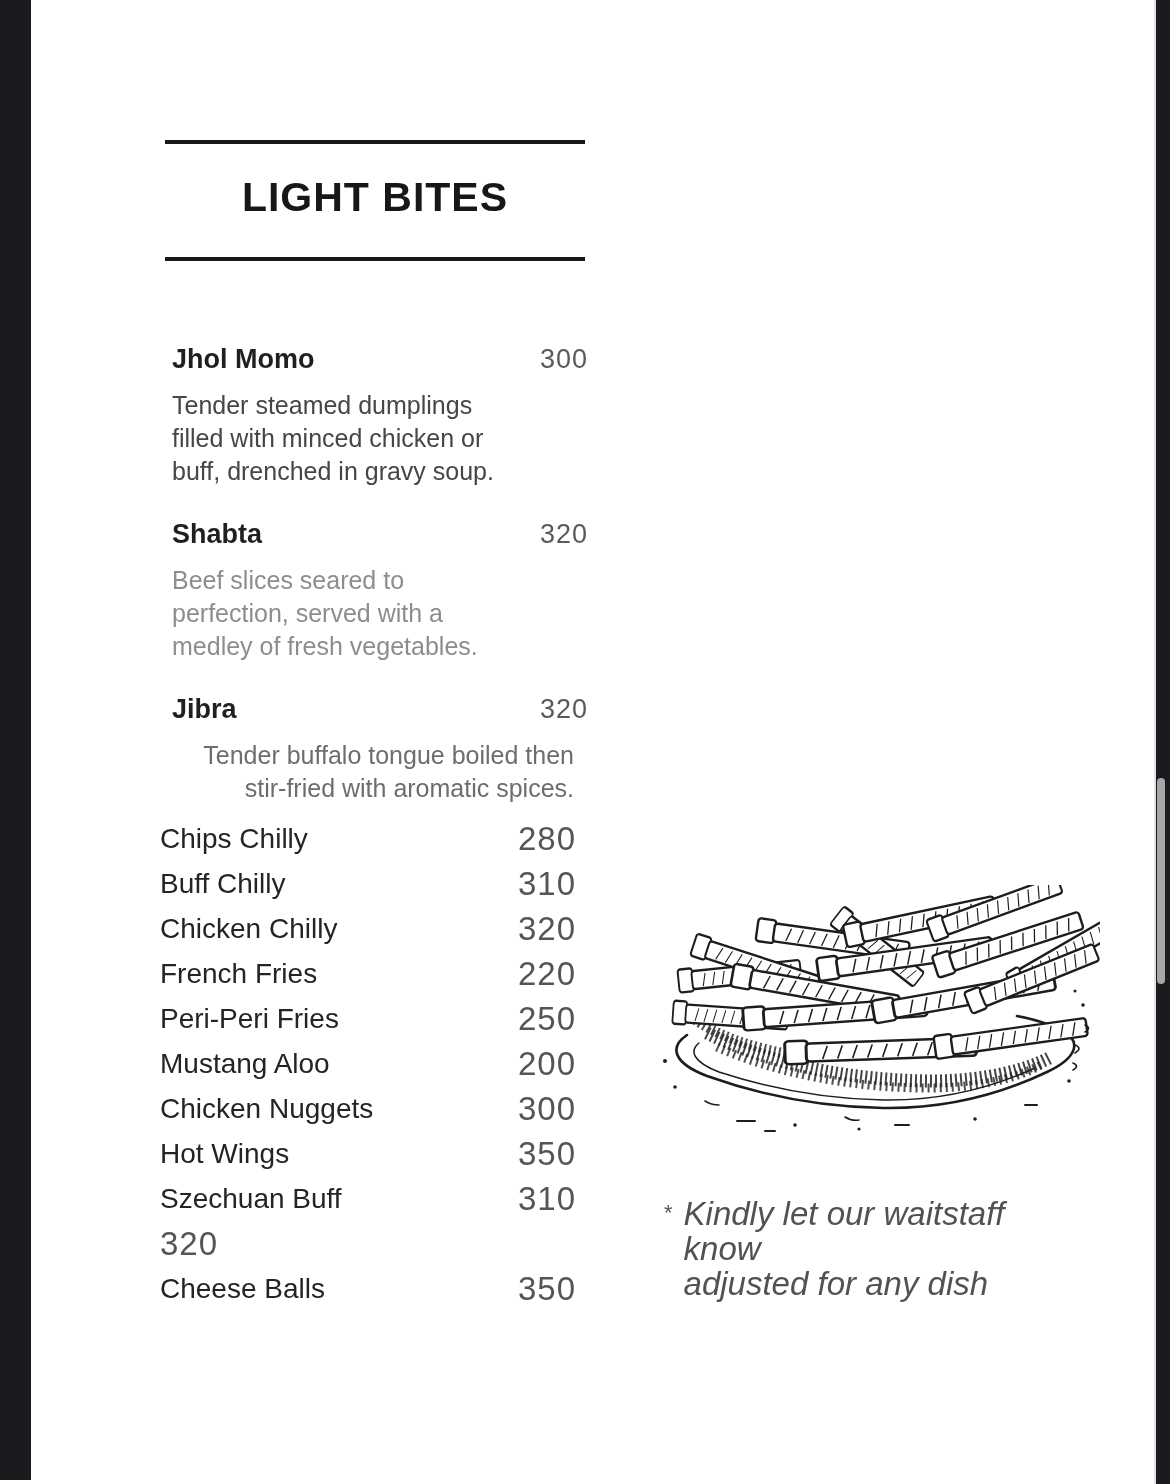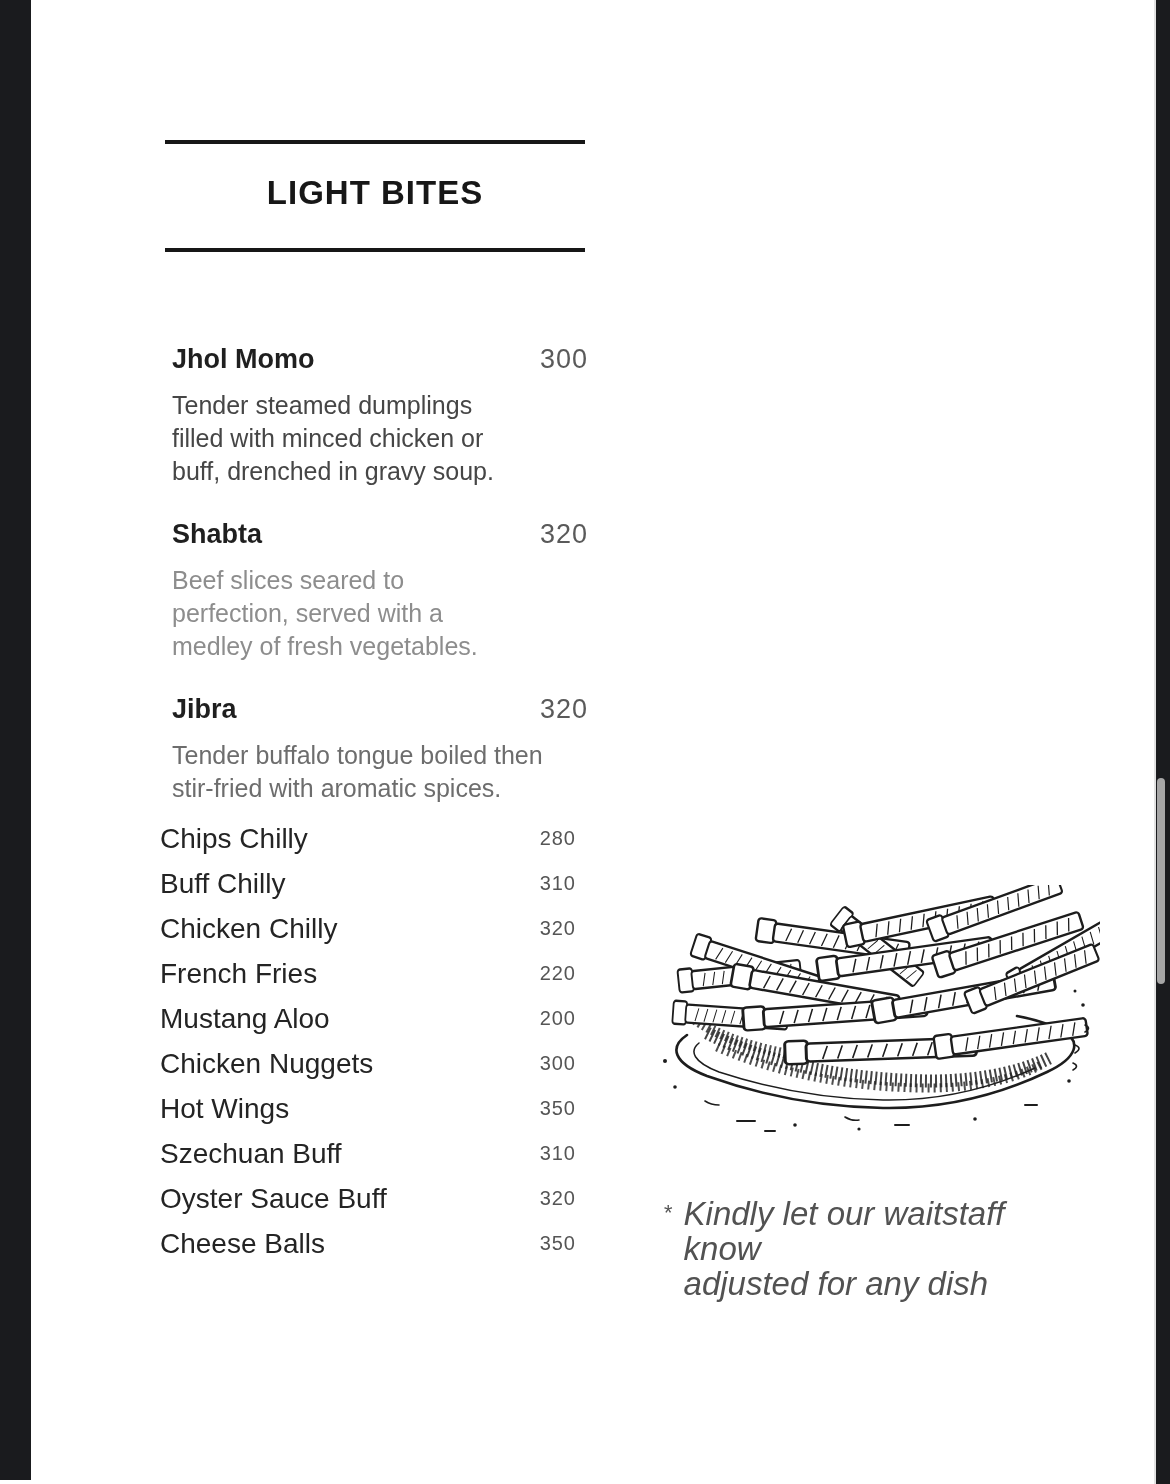--- a/index.html
+++ b/index.html
@@ -11,40 +11,40 @@
   .left-bar{position:absolute;left:0;top:0;width:31px;height:1480px;background:#1a1b1e;}
   .right-track{position:absolute;right:0;top:0;width:14px;height:1484px;background:#1a1b1e;}
   .page-edge{position:absolute;right:14px;top:0;width:2px;height:1484px;background:#e2e2e2;}
   .scroll-thumb{position:absolute;right:5px;top:778px;width:8px;height:206px;background:#a6a6a6;border-radius:4px;}
 
   
   .title-block{position:absolute;left:165px;top:140px;width:420px;}
   .rule{height:4px;background:#171717;}
   .page-title{
     margin:0;padding:30px 0 36px 0;text-align:center;
-    font-size:33px;font-weight:700;letter-spacing:1px;color:#171717;
+    font-size:41px;font-weight:700;letter-spacing:1px;color:#171717;
   }
 
   
   .described-items{position:absolute;left:172px;top:341px;width:416px;}
   .described-item{margin-bottom:28px;}
   .described-item:nth-child(3){margin-top:12px;}
   .d-row{display:flex;justify-content:space-between;align-items:flex-start;}
   .item-name{margin:0;font-size:27px;font-weight:700;color:#1f1f1f;line-height:36px;}
   .item-price{font-size:27px;font-weight:400;color:#5a5a5a;line-height:36px;letter-spacing:1px;}
   .item-desc{margin:12px 0 0 0;font-size:25px;line-height:33px;font-weight:400;}
   .described-item:nth-child(1) .item-desc{color:#464646;max-width:332px;}
   .described-item:nth-child(2) .item-desc{color:#8d8d8d;max-width:322px;}
-  .described-item:nth-child(3) .item-desc{color:#6d6d6d;max-width:402px;}
+  .described-item:nth-child(3) .item-desc{color:#6d6d6d;max-width:402px;text-align:right;}
 
   
   .simple-items{position:absolute;left:160px;top:816px;width:416px;}
   .simple-row{display:flex;justify-content:space-between;align-items:center;height:45px;}
   .simple-name{font-size:28px;color:#242424;}
-  .simple-price{font-size:20px;color:#555555;letter-spacing:1px;}
+  .simple-price{font-size:33px;color:#555555;letter-spacing:1px;}
 
   
   .note{position:absolute;left:663px;top:1196px;width:380px;display:flex;gap:12px;}
   .note-marker{font-size:22px;color:#555;margin-top:4px;font-style:italic;}
   .note-line{font-size:33px;font-style:italic;color:#525252;line-height:35px;}
 
   
   .fries-svg{position:absolute;left:645px;top:885px;width:455px;height:258px;}
 </style>
 </head>
@@ -103,20 +103,24 @@
   <div class="simple-row">
     <span class="simple-name">Chicken Chilly</span>
     <span class="simple-price">320</span>
   </div>
 
   <div class="simple-row">
     <span class="simple-name">French Fries</span>
     <span class="simple-price">220</span>
   </div>
 
+  <div class="simple-row">
+    <span class="simple-name">Peri-Peri Fries</span>
+    <span class="simple-price">250</span>
+  </div>
 
   <div class="simple-row">
     <span class="simple-name">Mustang Aloo</span>
     <span class="simple-price">200</span>
   </div>
 
   <div class="simple-row">
     <span class="simple-name">Chicken Nuggets</span>
     <span class="simple-price">300</span>
   </div>
@@ -125,21 +129,20 @@
     <span class="simple-name">Hot Wings</span>
     <span class="simple-price">350</span>
   </div>
 
   <div class="simple-row">
     <span class="simple-name">Szechuan Buff</span>
     <span class="simple-price">310</span>
   </div>
 
   <div class="simple-row">
-    <span class="simple-name">Oyster Sauce Buff</span>
     <span class="simple-price">320</span>
   </div>
 
   <div class="simple-row">
     <span class="simple-name">Cheese Balls</span>
     <span class="simple-price">350</span>
   </div>
 </section>
 
   <svg class="fries-svg" viewBox="0 0 455 258" aria-hidden="true">

